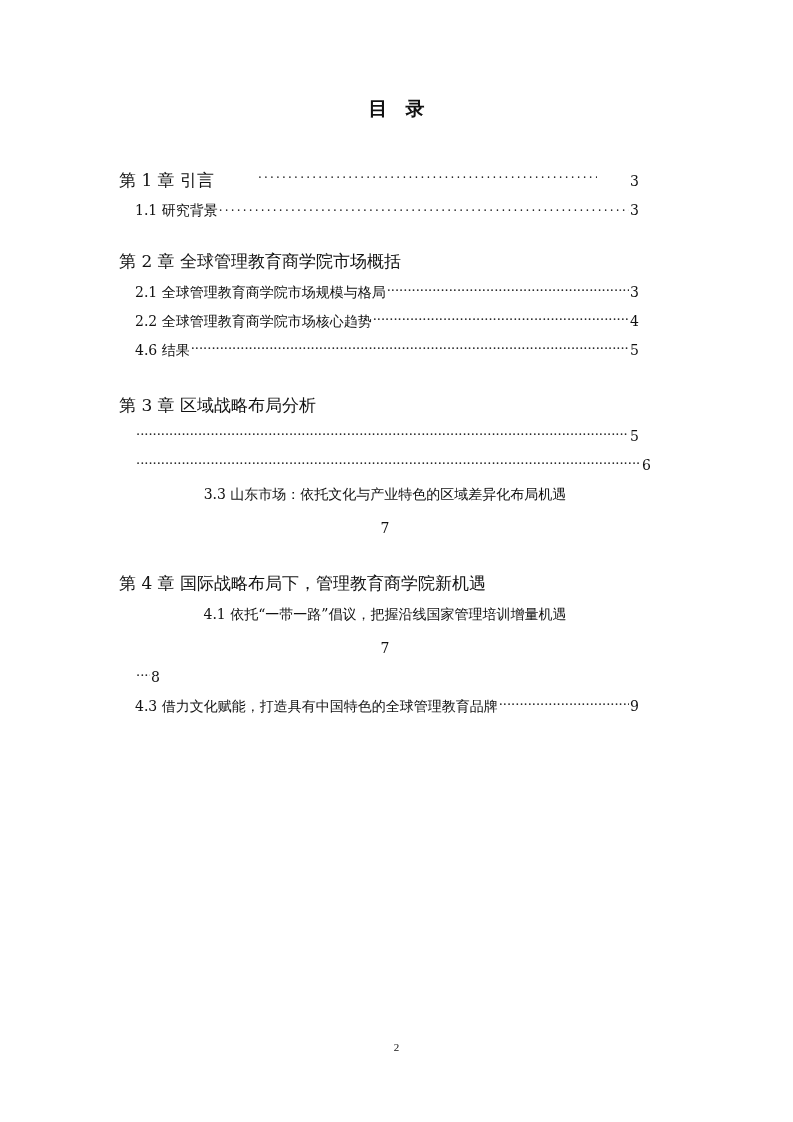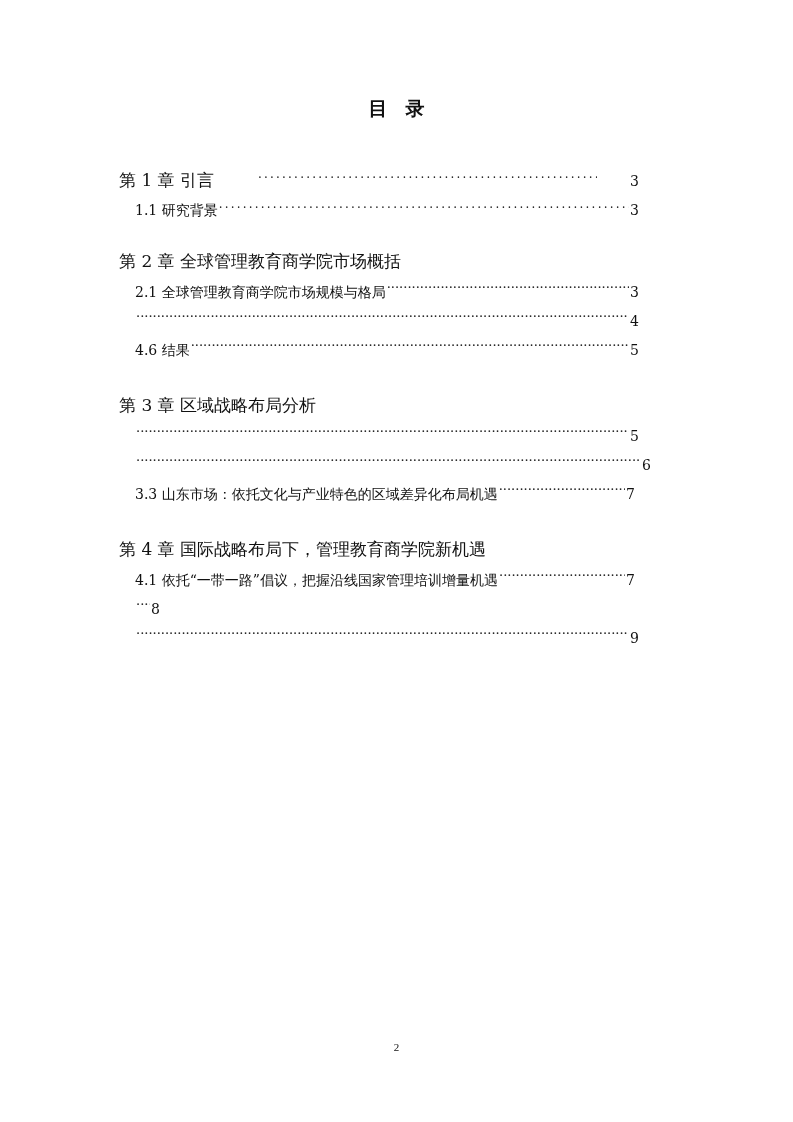--- a/index.html
+++ b/index.html
@@ -44,21 +44,21 @@
     .chapter {
       display: flex;
       align-items: baseline;
       font-size: 17px;
       line-height: 24px;
       white-space: nowrap;
       gap: 32px;
     }
     .entry {
       display: flex;
-      align-items: flex-start;
+      align-items: center;
       font-size: 14px;
       line-height: 20px;
       white-space: nowrap;
       padding-left: 16px;
     }
     .leader {
       flex: 1 1 auto;
       overflow: hidden;
       margin: 0 1px;
       position: relative;
@@ -124,20 +124,21 @@
       <span class="label">第 2 章  全球管理教育商学院市场概括</span>
     </div>
     <div class="sp-ch"></div>
     <div class="entry">
       <span class="label">2.1  全球管理教育商学院市场规模与格局</span>
       <span class="leader"></span>
       <span class="page-num">3</span>
     </div>
     <div class="sp-ch"></div>
     <div class="entry">
+      <span class="label">2.2  全球管理教育商学院市场核心趋势</span>
       <span class="leader"></span>
       <span class="page-num">4</span>
     </div>
     <div class="sp-ch"></div>
     <div class="entry">
       <span class="label">4.6  结果</span>
       <span class="leader"></span>
       <span class="page-num">5</span>
     </div>
 
@@ -150,44 +151,45 @@
     <div class="entry">
       <span class="leader"></span>
       <span class="page-num">5</span>
     </div>
     <div class="sp-ch"></div>
     <div class="entry" style="margin-right:-12px;">
       <span class="leader"></span>
       <span class="page-num">6</span>
     </div>
     <div class="sp-ch"></div>
-    <div class="entry" style="margin-right:4px;">
+    <div class="entry" style="margin-right:4px;flex-direction:column;">
       <span class="label">3.3 山东市场：依托文化与产业特色的区域差异化布局机遇</span>
       <span class="leader"></span>
       <span class="page-num">7</span>
     </div>
 
     <div style="height:33px"></div>
 
     <div class="chapter">
       <span class="label">第 4 章  国际战略布局下，管理教育商学院新机遇</span>
     </div>
     <div class="sp-ch"></div>
-    <div class="entry" style="margin-right:4px;">
+    <div class="entry" style="margin-right:4px;flex-direction:column;">
       <span class="label">4.1  依托“一带一路”倡议，把握沿线国家管理培训增量机遇</span>
       <span class="leader"></span>
       <span class="page-num">7</span>
     </div>
     <div class="sp-ch"></div>
     <div class="entry" style="margin-right:-14px;">
       <span class="leader" style="flex:0 0 14px;"></span>
       <span class="page-num">8</span>
     </div>
     <div class="sp-ch"></div>
     <div class="entry">
+      <span class="label">4.3  借力文化赋能，打造具有中国特色的全球管理教育品牌</span>
       <span class="leader"></span>
       <span class="page-num">9</span>
     </div>
 
   </div>
 
   <div class="page-footer">2</div>
 </div>
 
 </body></html>

